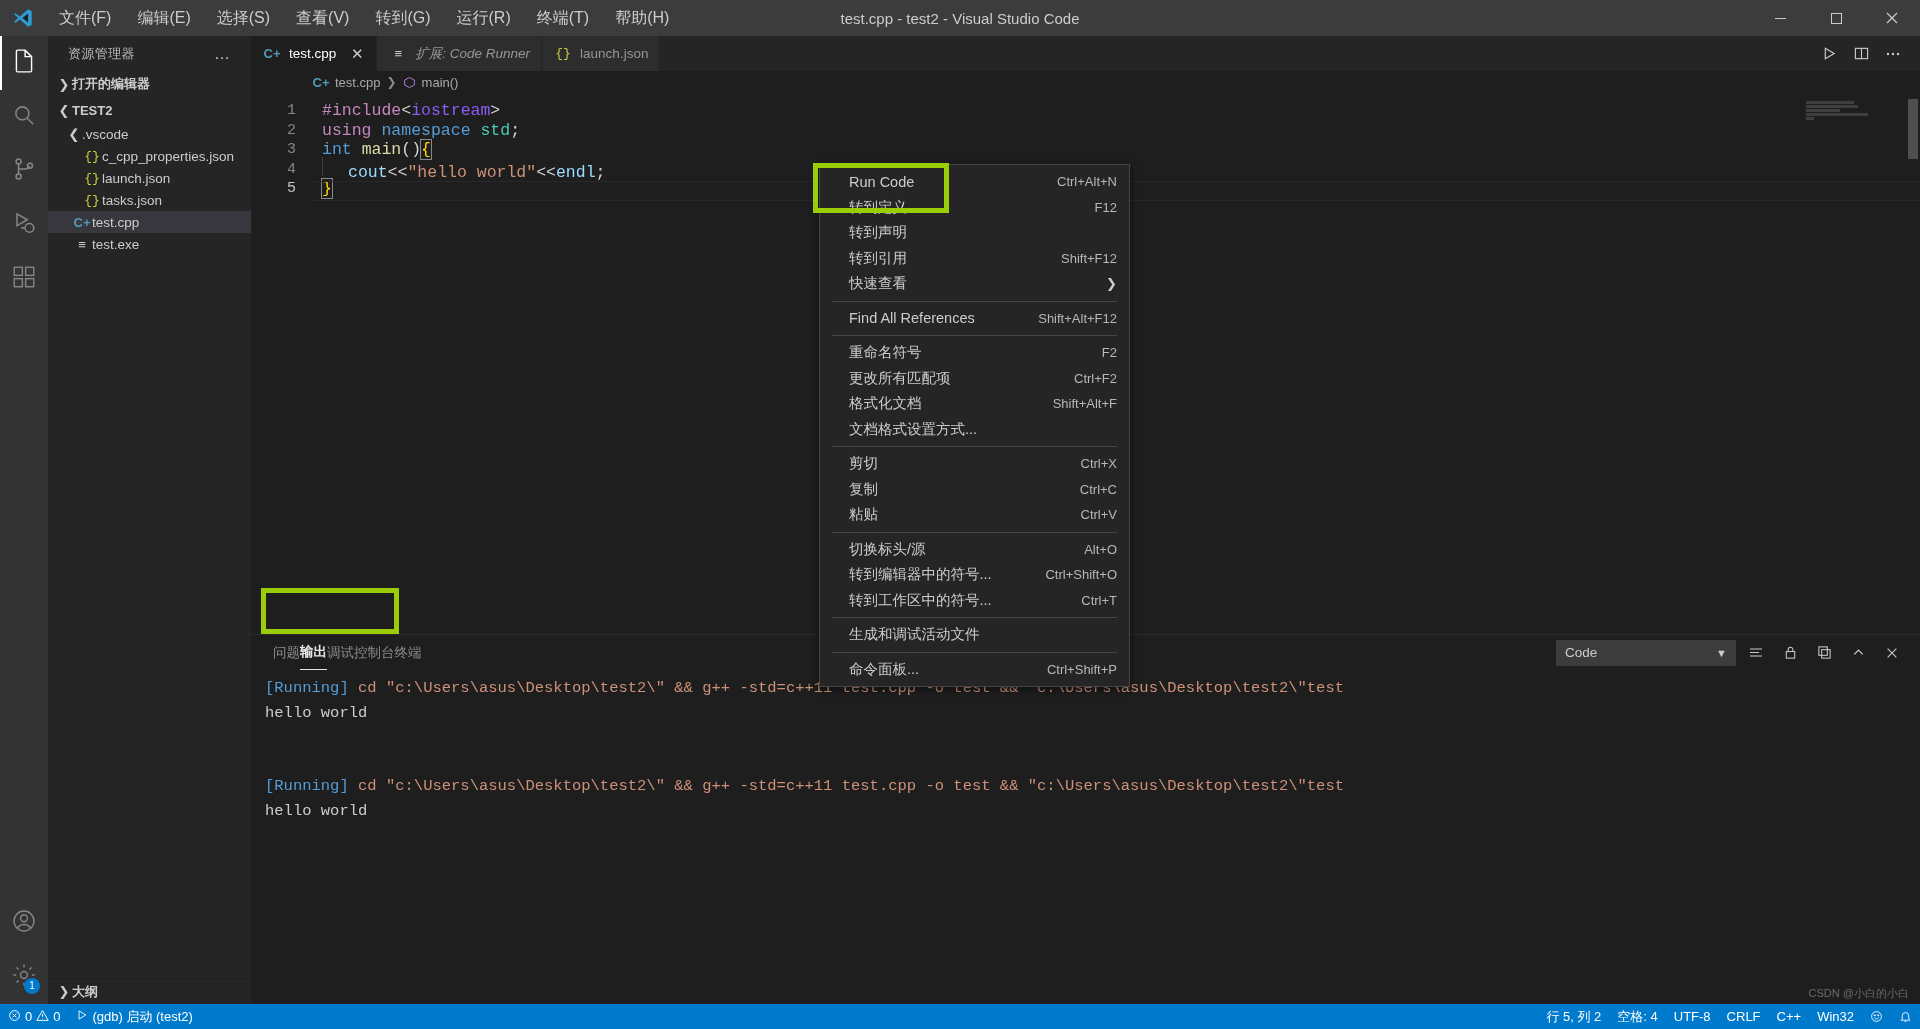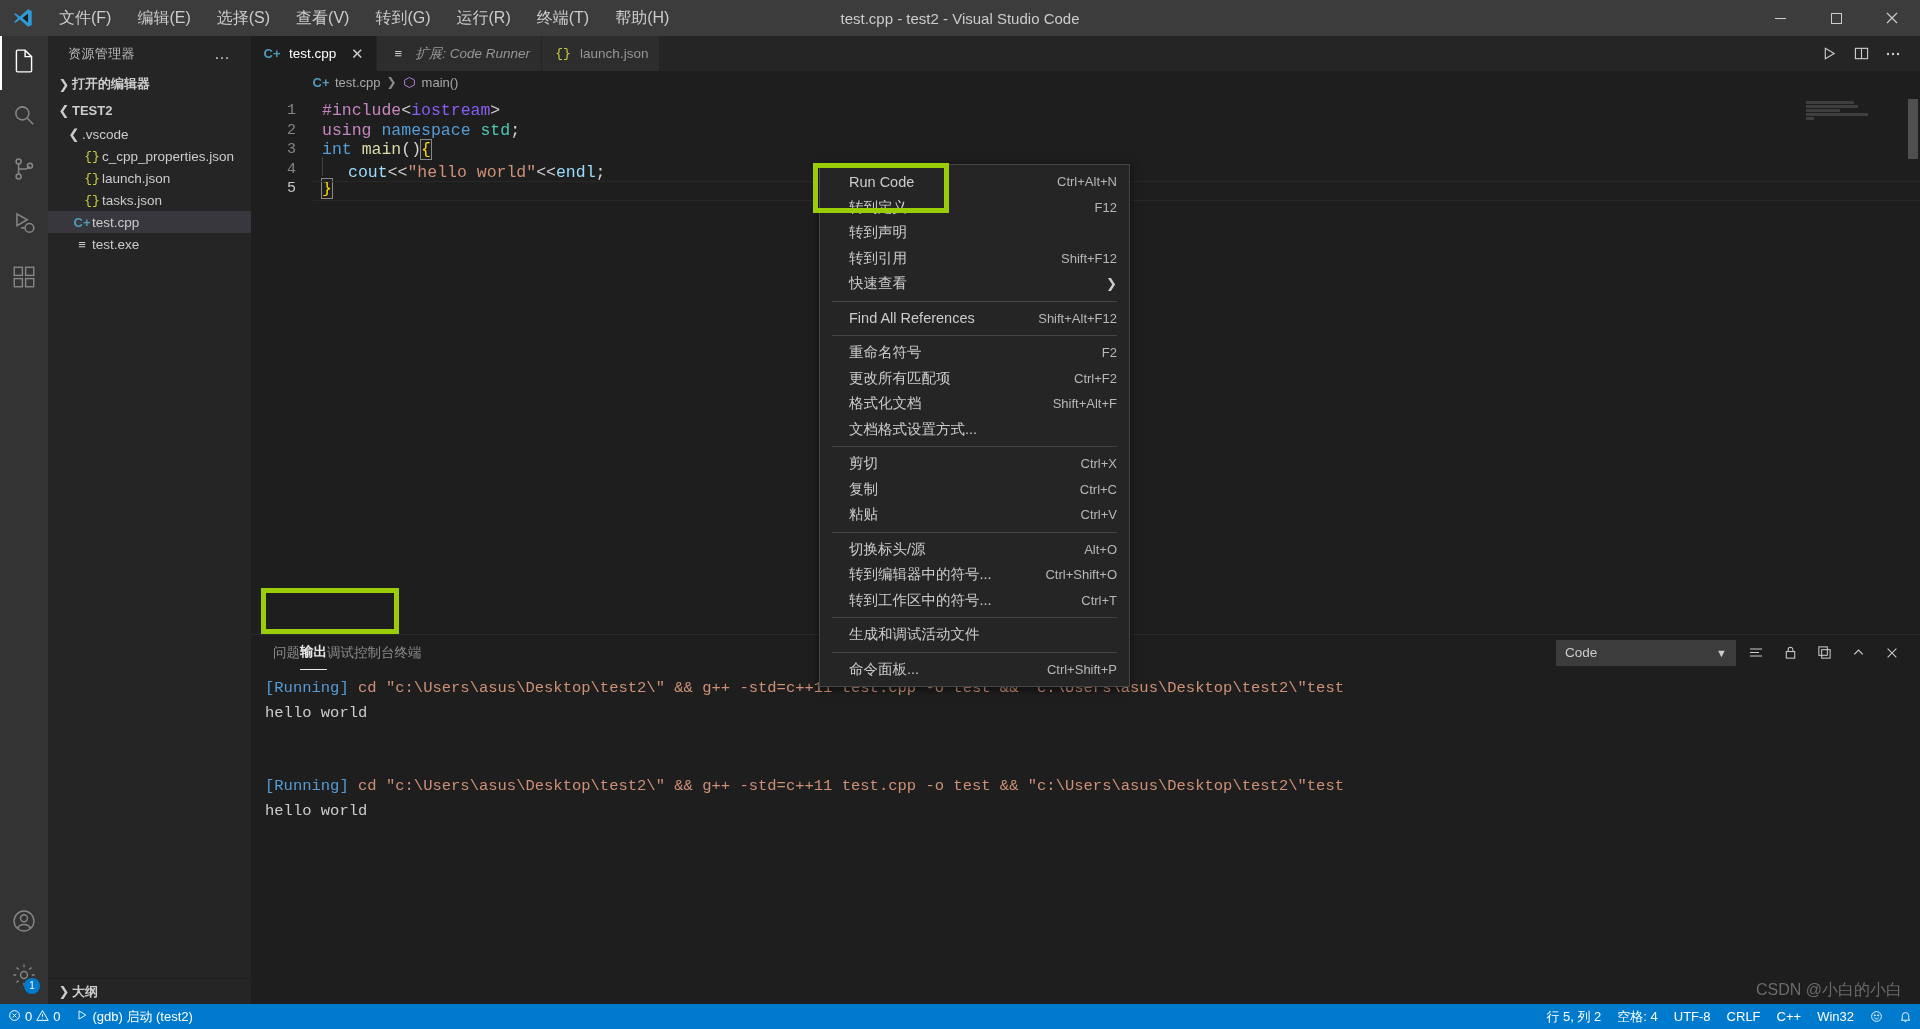--- a/index.html
+++ b/index.html
@@ -168,21 +168,21 @@
   .ctxsep { height: 1px; background: #454545; margin: 4px 12px 4px 12px; }
 
   
   .statusbar {
     height: 25px; background: #007acc; display: flex; align-items: center; color: #ffffff;
     font-size: 13px; flex: 0 0 25px;
   }
   .sb-left { display: flex; align-items: center; }
   .sb-right { margin-left: auto; display: flex; align-items: center; }
   .sb-cell { padding: 0 8px; height: 25px; display: flex; align-items: center; gap: 4px; white-space: nowrap; }
-  .watermark { position: absolute; right: 18px; bottom: 28px; font-size: 16px; color: #6b6b6b; z-index: 5; }
+  .watermark { position: absolute; right: 11px; bottom: 28px; font-size: 11px; color: #6b6b6b; z-index: 5; }
 </style>
 </head>
 <body>
 
 <div class="app">
 
   <div class="titlebar">
     <div class="vs-logo">
       <svg width="22" height="22" viewBox="0 0 24 24">
         <path d="M17.5 2.5 L21.5 4.3 L21.5 19.7 L17.5 21.5 L8.6 13.6 L3.8 17.2 L2.2 16.4 L6.6 12 L2.2 7.6 L3.8 6.8 L8.6 10.4 Z" fill="#2f9bd6"></path>

